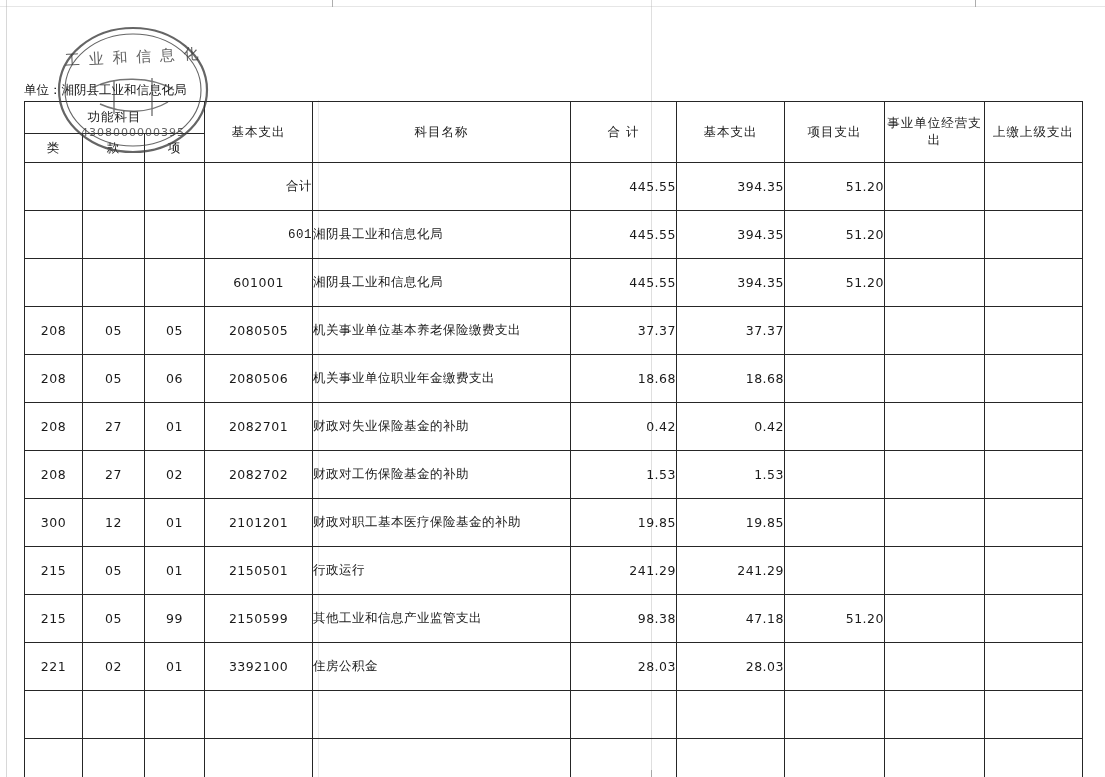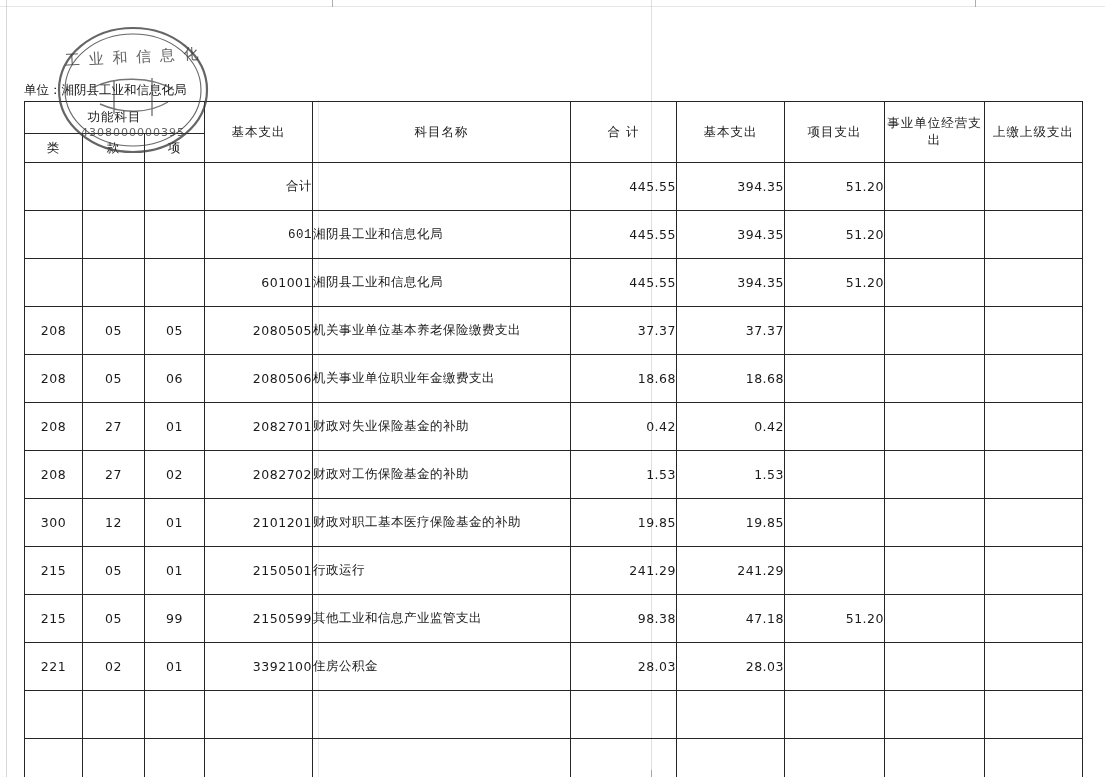--- a/index.html
+++ b/index.html
@@ -101,21 +101,21 @@
     font-size: 12.5px;
     letter-spacing: .5px;
   }
   td.code {
     text-align: right;
     padding-left: 7px;
     letter-spacing: .5px;
     font-family: Liberation Mono, monospace;
   }
   td.code-ind {
-    text-align: right;
+    text-align: center;
     padding-left: 25px;
     letter-spacing: .5px;
   }
   td.ctr {
     text-align: center;
     letter-spacing: .5px;
   }
   td.name {
     text-align: left;
     padding-left: 18px;

